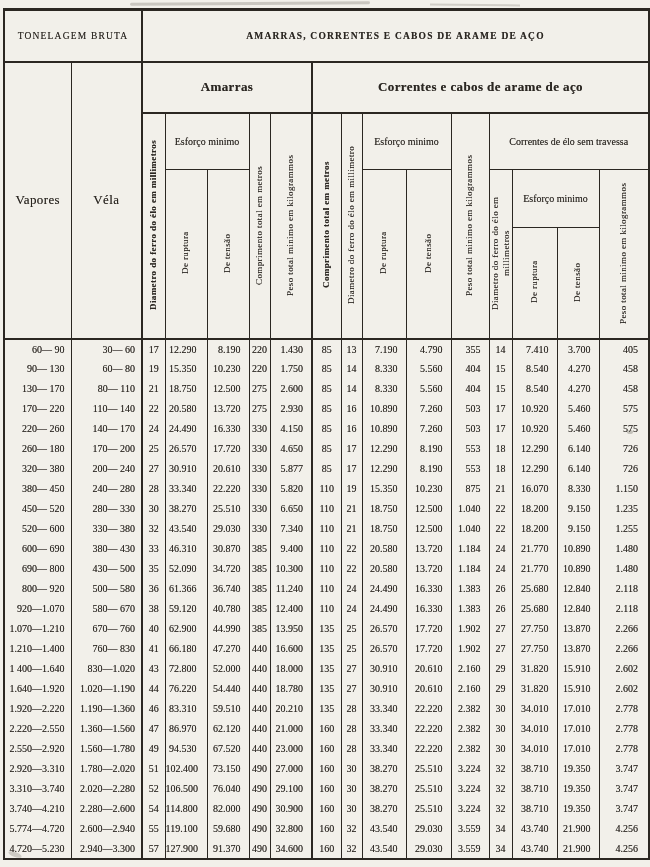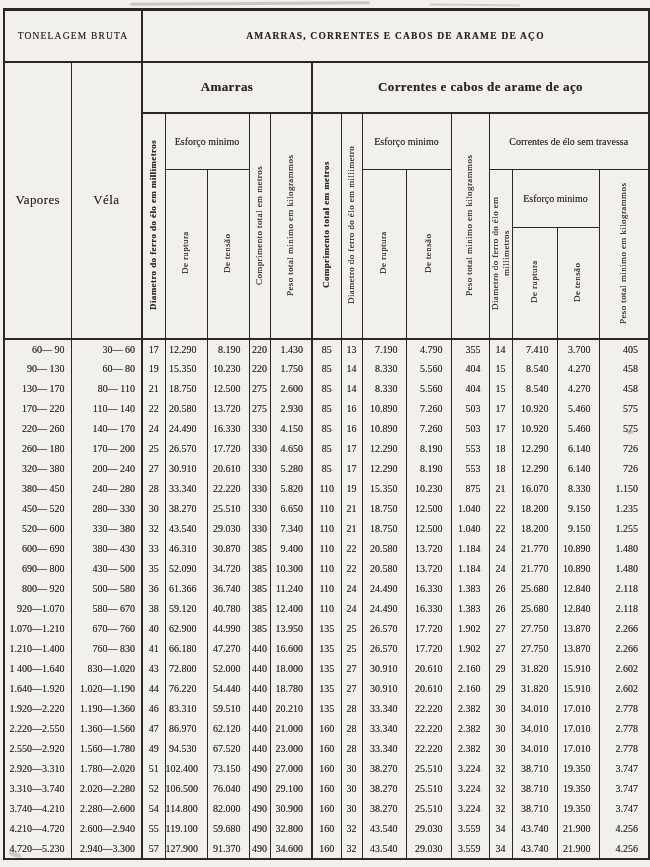--- a/index.html
+++ b/index.html
@@ -242,21 +242,21 @@
           <td class="cn">6.140</td>
           <td class="cn p10">726</td>
         </tr>
         <tr>
           <td class="cr">320— 380</td>
           <td class="cr">200— 240</td>
           <td class="ci">27</td>
           <td class="cn p10">30.910</td>
           <td class="cn">20.610</td>
           <td class="ci">330</td>
-          <td class="cn">5.280</td>
+          <td class="cn">5.877</td>
           <td class="ci">85</td>
           <td class="ci">17</td>
           <td class="cn">12.290</td>
           <td class="cn">8.190</td>
           <td class="cn">553</td>
           <td class="ci">18</td>
           <td class="cn">12.290</td>
           <td class="cn">6.140</td>
           <td class="cn p10">726</td>
         </tr>
@@ -560,21 +560,21 @@
           <td class="ci">30</td>
           <td class="cn">38.270</td>
           <td class="cn">25.510</td>
           <td class="cn">3.224</td>
           <td class="ci">32</td>
           <td class="cn">38.710</td>
           <td class="cn">19.350</td>
           <td class="cn p10">3.747</td>
         </tr>
         <tr>
-          <td class="cr">4.210—4.720</td>
+          <td class="cr">5.774—4.720</td>
           <td class="cr">2.600—2.940</td>
           <td class="ci">55</td>
           <td class="cn p10">119.100</td>
           <td class="cn">59.680</td>
           <td class="ci">490</td>
           <td class="cn">32.800</td>
           <td class="ci">160</td>
           <td class="ci">32</td>
           <td class="cn">43.540</td>
           <td class="cn">29.030</td>

